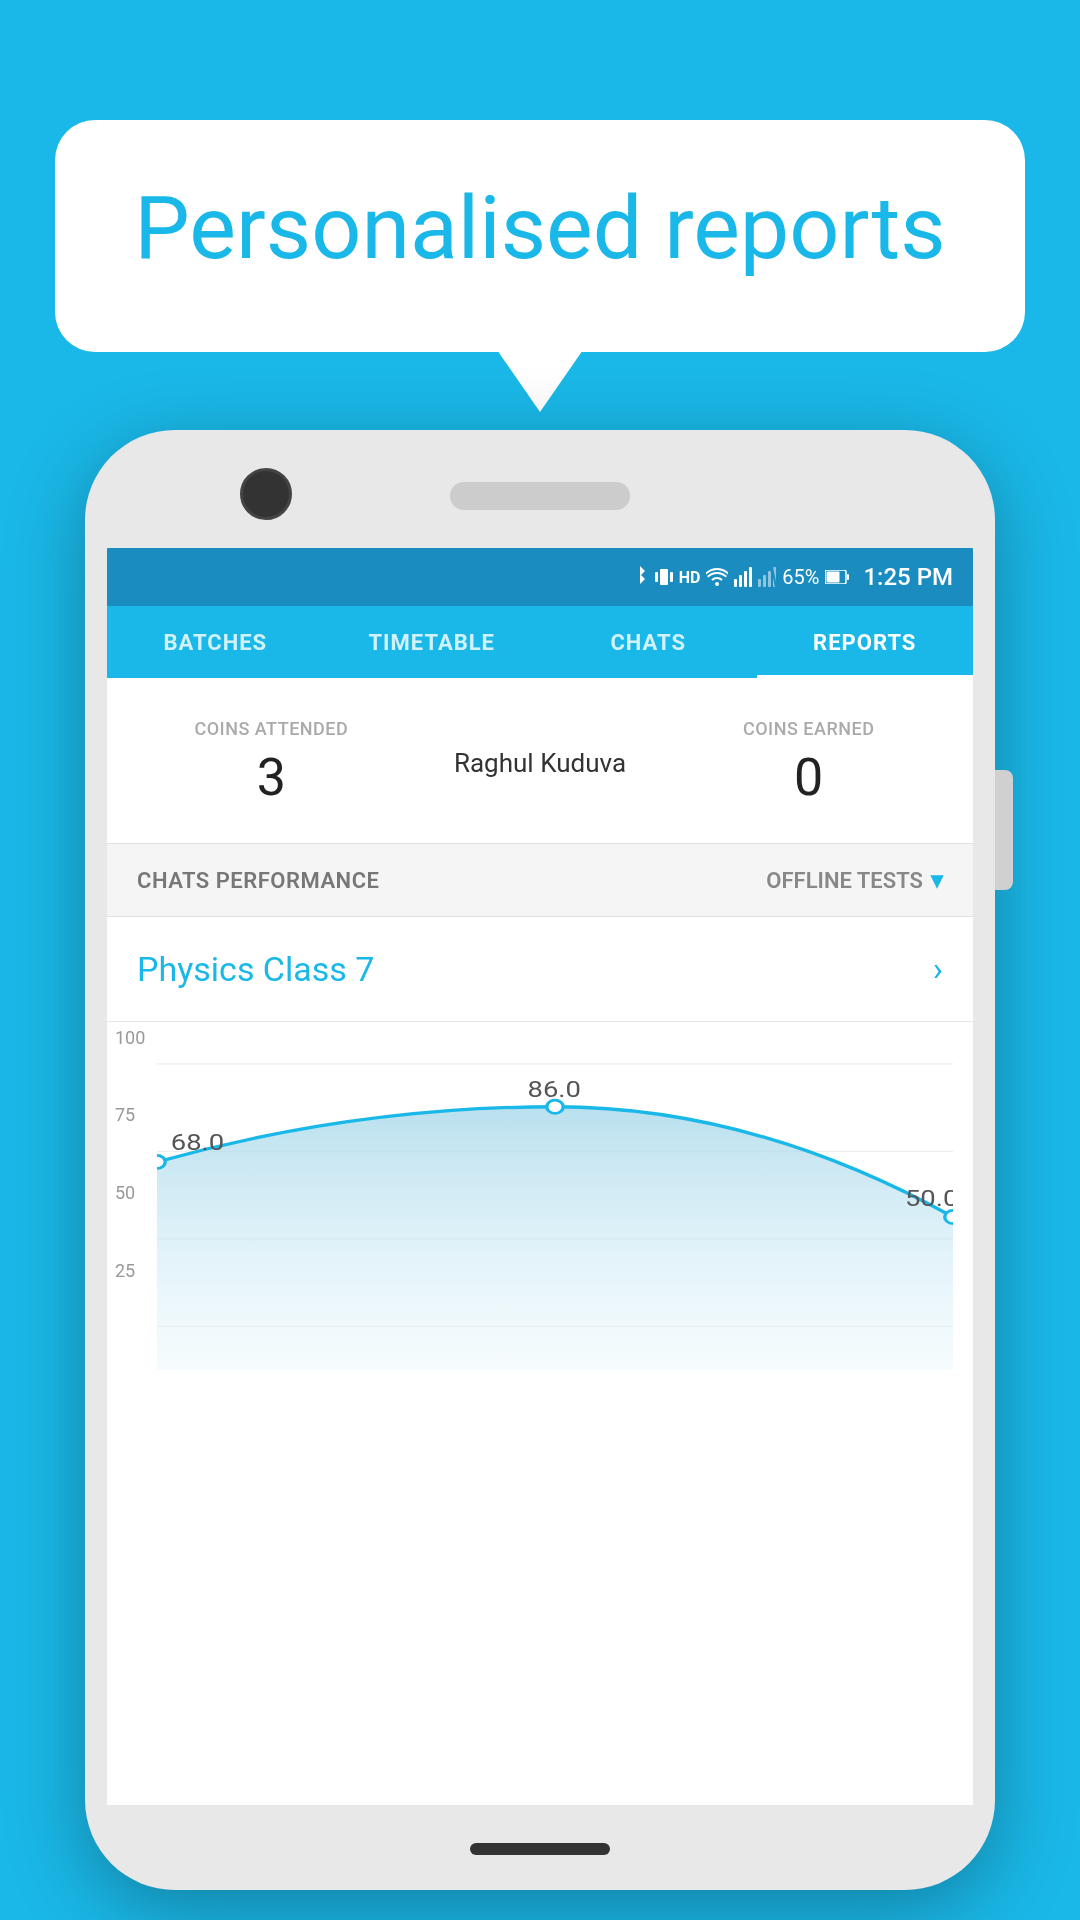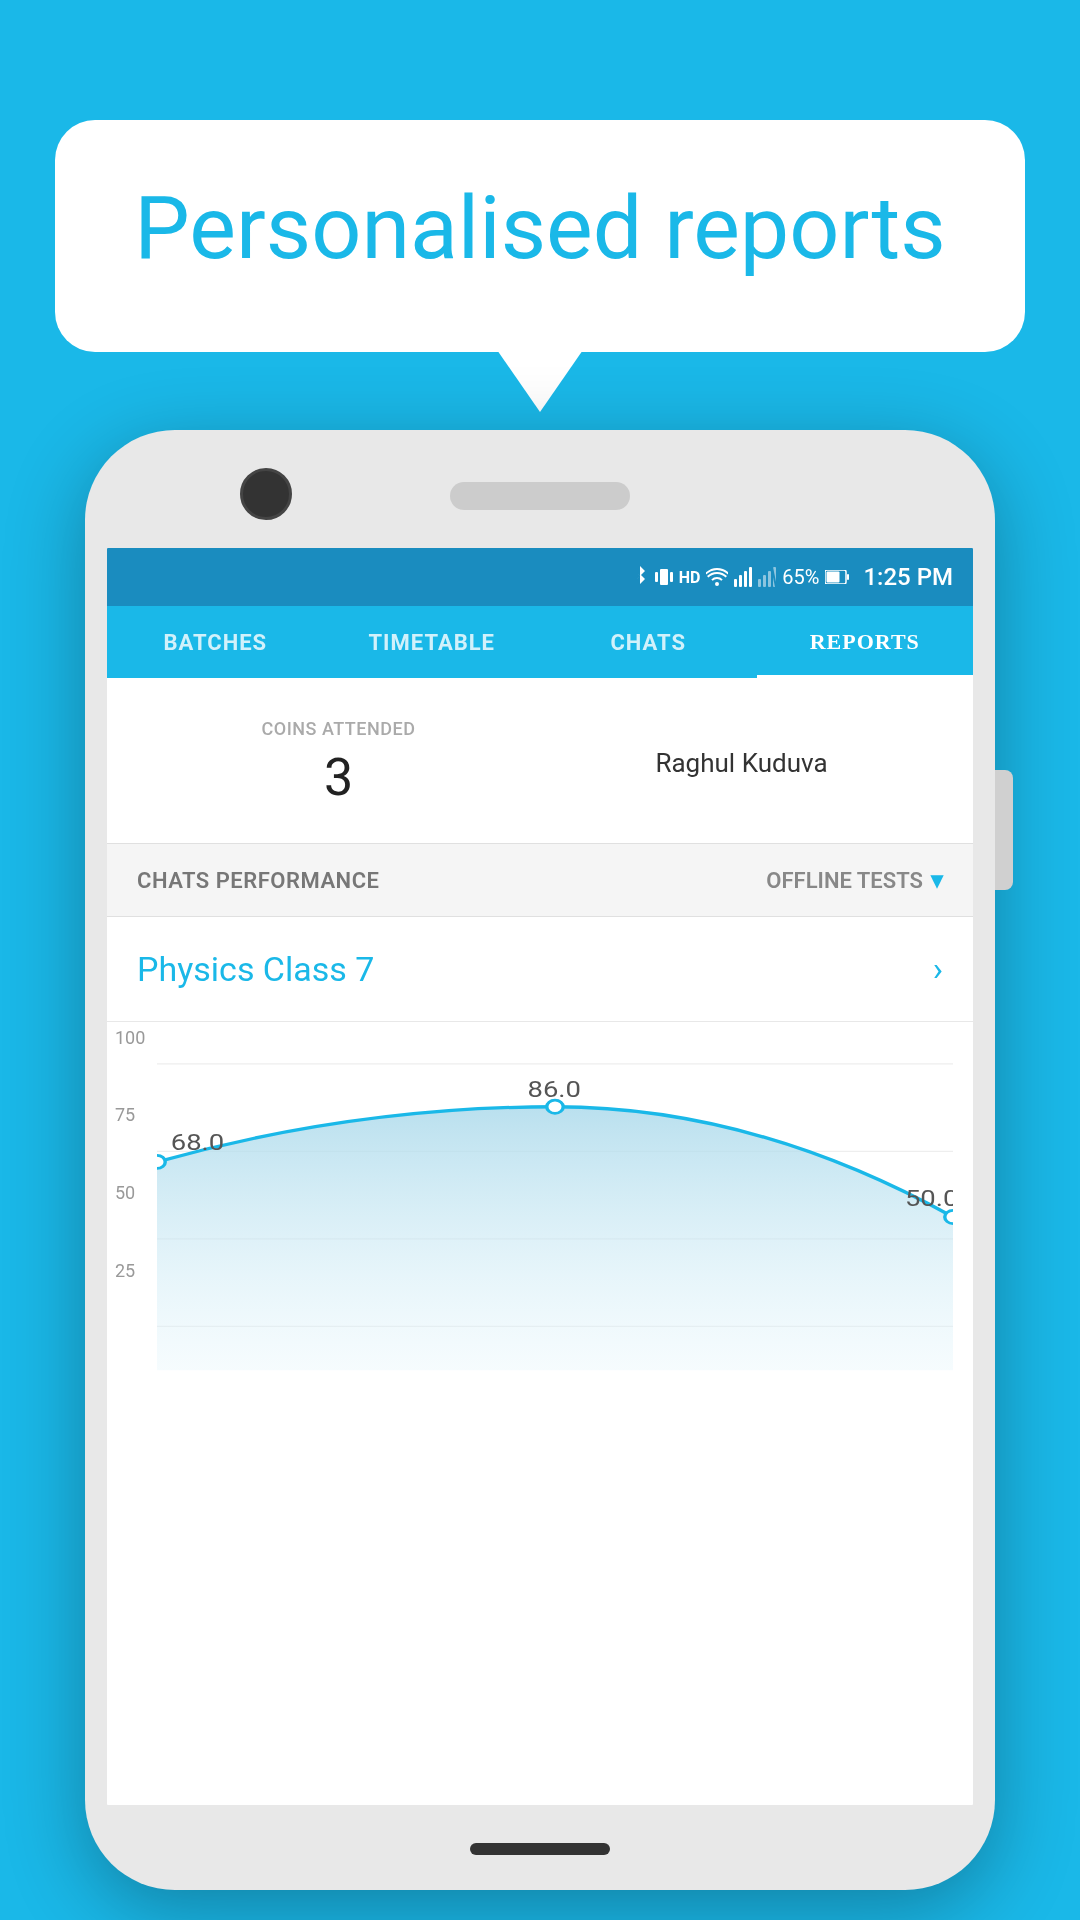--- a/index.html
+++ b/index.html
@@ -150,21 +150,20 @@
       justify-content: center;
       font-size: 22px;
       font-weight: 700;
       color: rgba(255,255,255,0.8);
       letter-spacing: 1px;
       cursor: pointer;
       position: relative;
     }
     .nav-tab.active {
       color: white;
-      font-family: Liberation Serif, serif;
     }
     .nav-tab.active::after {
       content: '';
       position: absolute;
       bottom: 0;
       left: 0;
       right: 0;
       height: 3px;
       background: white;
     }
@@ -351,20 +350,24 @@
     </div>
 
     <div class="profile-section">
       <div class="stat-block">
         <div class="stat-label">COINS ATTENDED</div>
         <div class="stat-value">3</div>
       </div>
       <div class="avatar-block">
         <div class="user-name">Raghul Kuduva</div>
       </div>
+      <div class="stat-block">
+        <div class="stat-label">COINS EARNED</div>
+        <div class="stat-value">0</div>
+      </div>
     </div>
 
     <div class="section-header">
       <div class="section-header-left">CHATS PERFORMANCE</div>
       <div class="section-header-right">
         <span>OFFLINE TESTS</span>
         <span class="chevron-down">▾</span>
       </div>
     </div>
 

